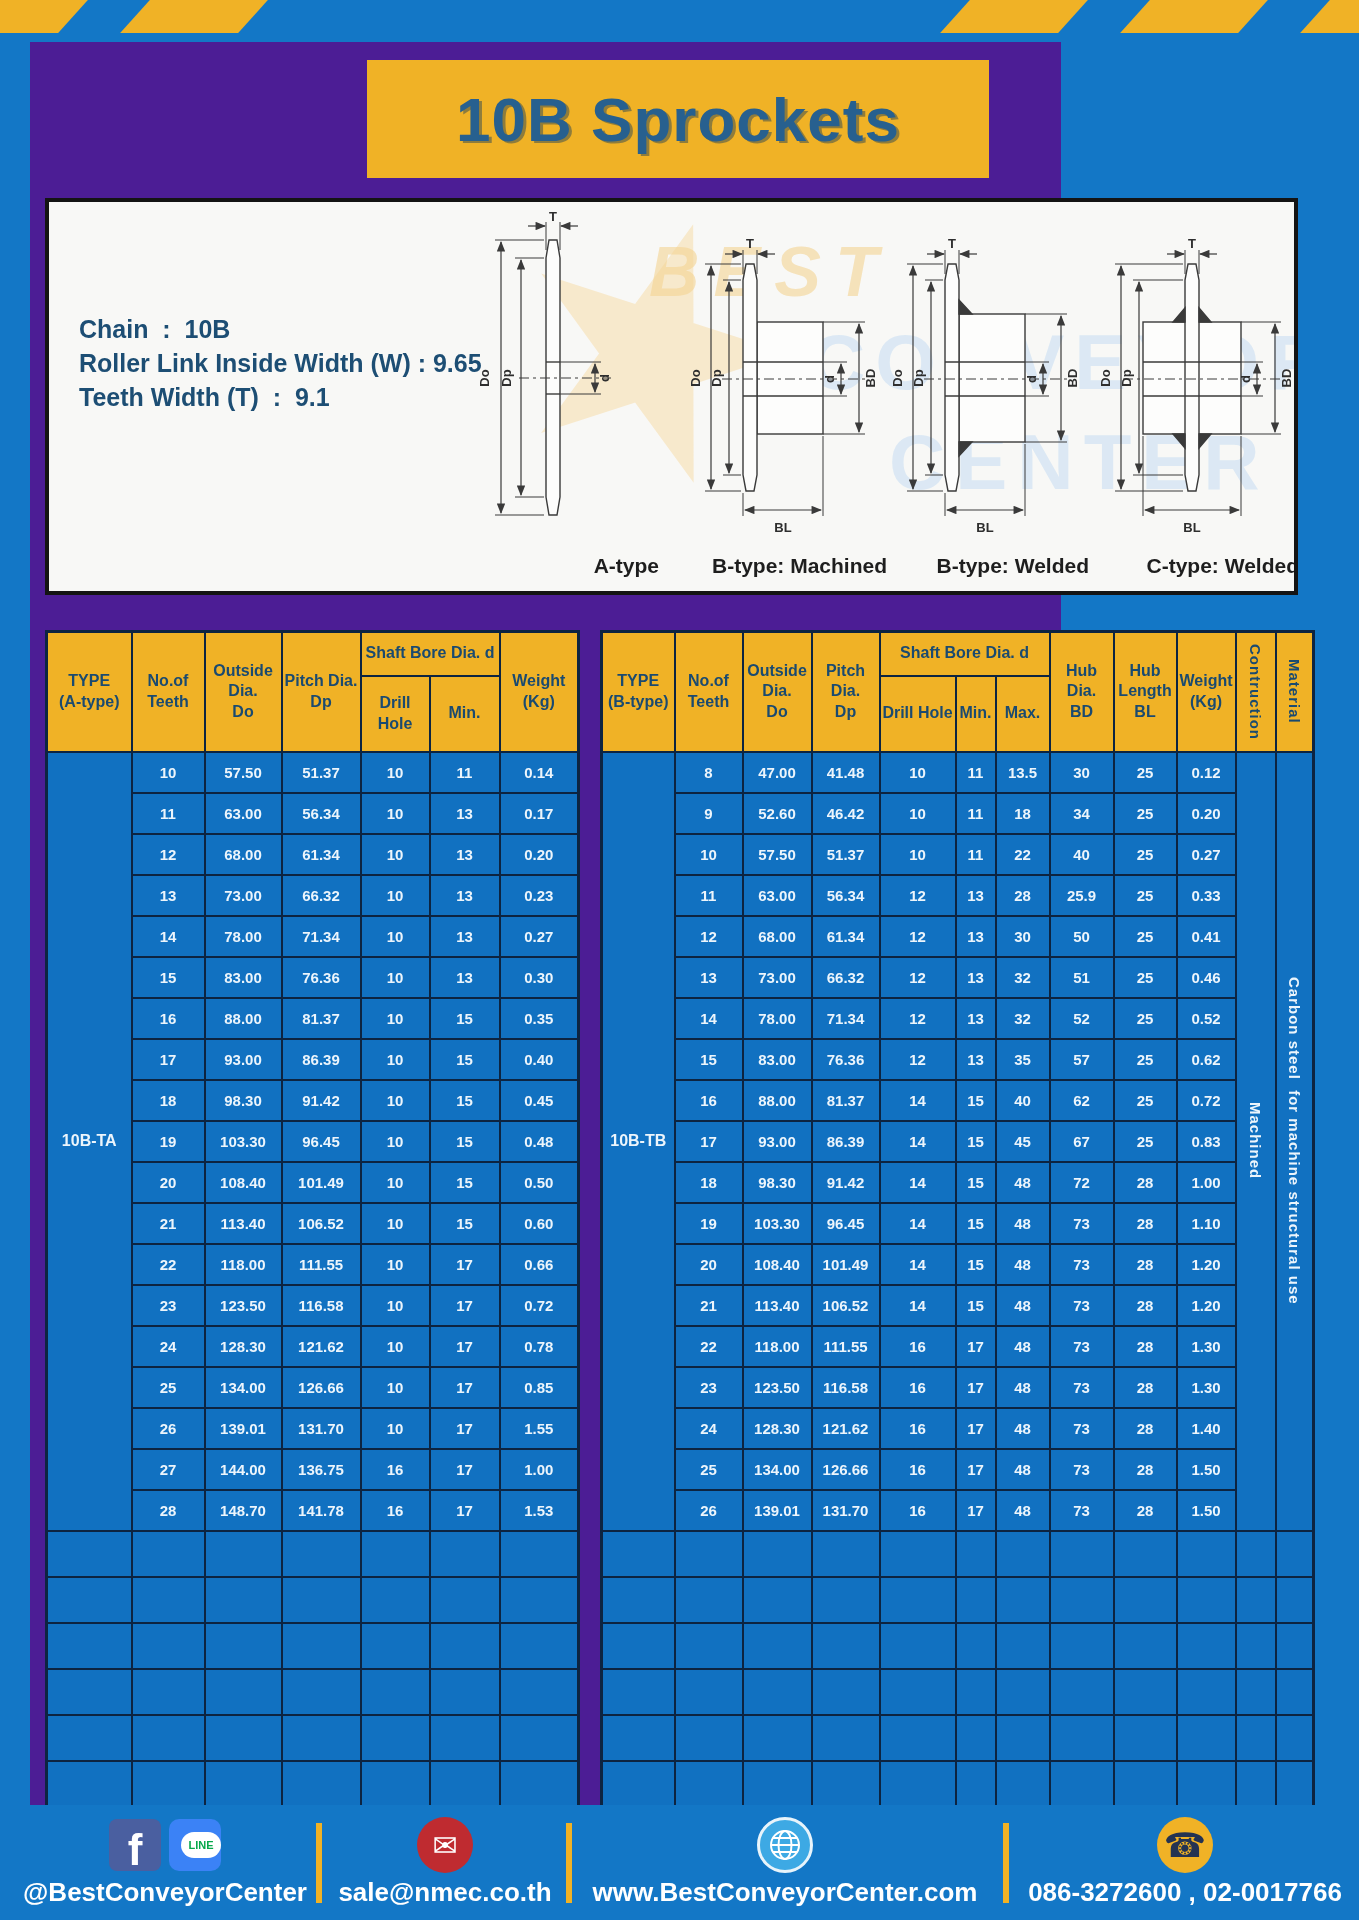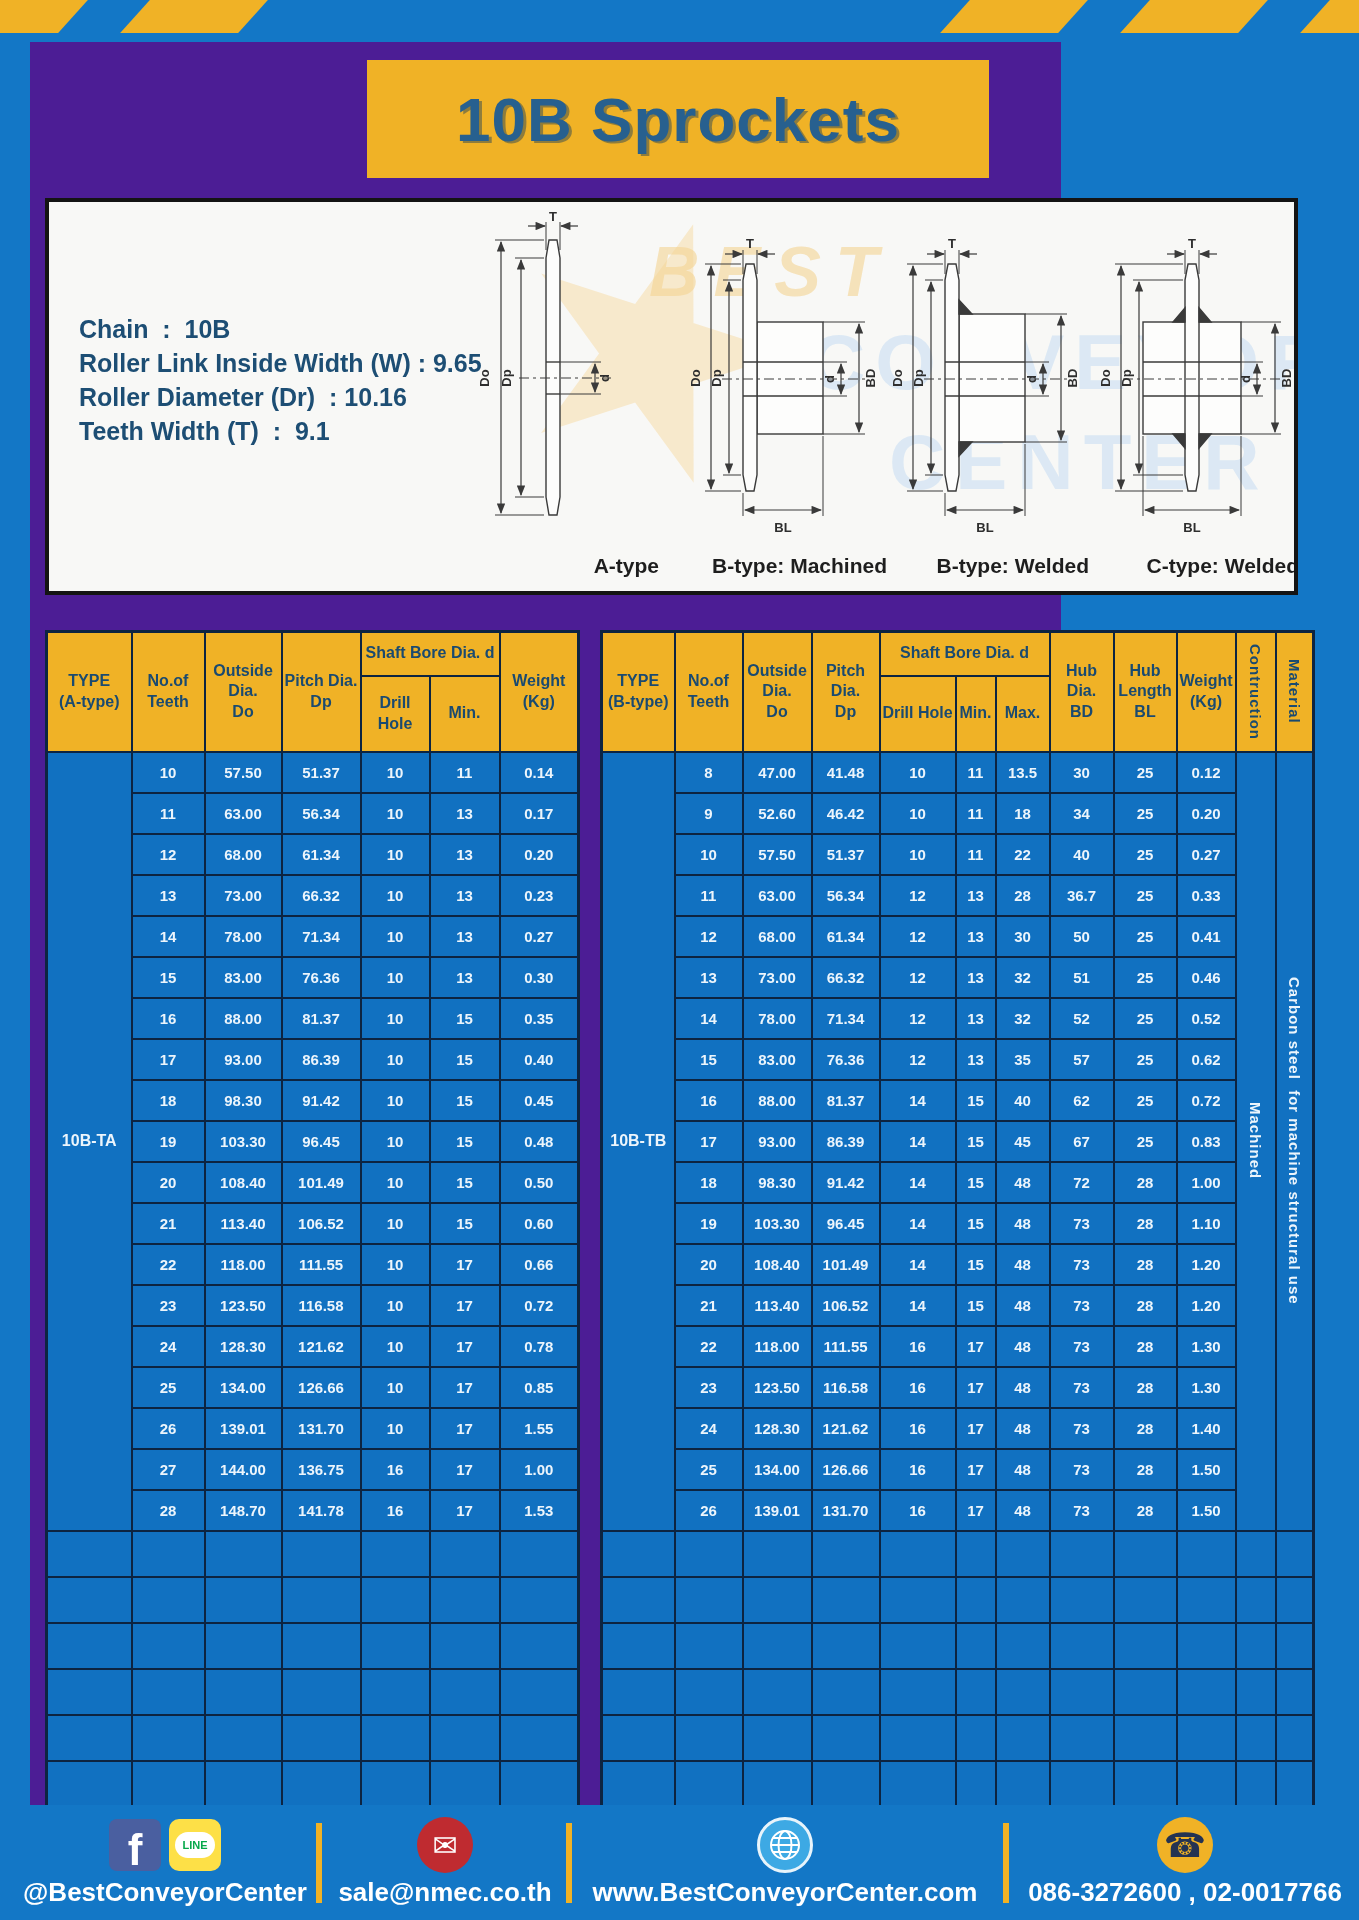--- a/index.html
+++ b/index.html
@@ -41,22 +41,22 @@
   tr.dr{height:41px;} tr.er{height:46px;}
   .type-cell{font-size:16px;}
   
   .footer{position:absolute;left:0;top:1805px;width:1359px;height:115px;background:#1377c6;}
   .f-sec{position:absolute;top:10px;display:flex;flex-direction:column;align-items:center;}
   .f-icons{display:flex;gap:8px;align-items:center;height:60px;}
   .f-label{margin-top:2px;font-size:26px;font-weight:bold;color:#ffffff;white-space:nowrap;}
   .f-div{position:absolute;top:18px;width:6px;height:80px;background:#f0b226;}
   .icon-fb{width:52px;height:52px;border-radius:8px;background:#4a5fa0;color:#fff;display:flex;
            align-items:flex-end;justify-content:center;font-size:44px;font-weight:bold;line-height:.95;}
-  .icon-line{width:52px;height:52px;border-radius:10px;background:#fde047;display:flex;
-             align-items:center;justify-content:center;}
+  .icon-line{width:52px;height:52px;border-radius:10px;background:#3b82f6;display:flex;
+             align-items:center;justify-content:flex-end;}
   .icon-line .bubble{width:40px;height:26px;border-radius:13px;background:#fff;color:#06a84a;
                      font-size:11px;font-weight:bold;display:flex;align-items:center;justify-content:center;}
   .icon-round{width:56px;height:56px;border-radius:50%;display:flex;align-items:center;justify-content:center;}
   .icon-mail{background:#bf2b30;color:#fff;font-size:30px;}
   .icon-globe{background:#3da9e4;border:3px solid #e8f4fb;box-sizing:border-box;}
   .icon-phone{background:#f0b226;color:#243352;font-size:34px;}
 </style>
 </head>
 <body>
 
@@ -76,21 +76,20 @@
 
   <div class="panel" style="left:15px;top:156px;">
     <div class="wm wm-star">★</div>
     <div class="wm wm-best">BEST</div>
     <div class="wm wm-conv">CONVEYOR</div>
     <div class="wm wm-cent">CENTER</div>
 
     <div class="specs">
       <div class="spec-line">Chain  :  10B</div>
       <div class="spec-line">Roller Link Inside Width (W) : 9.65</div>
-      <div class="spec-line">Roller Diameter (Dr)  : 10.16</div>
       <div class="spec-line">Teeth Width (T)  :  9.1</div>
     </div>
 
     <div class="diag" style="left:400px">
       <svg viewBox="0 0 210 345">
         <defs>
             <marker id="arA" viewBox="0 0 10 8" markerWidth="9" markerHeight="7" refX="9" refY="4" orient="auto-start-reverse">
               <path d="M0,0L10,4L0,8Z" fill="#3a3a3a"></path>
             </marker>
           </defs>
@@ -589,21 +588,21 @@
             <td>25</td>
             <td>0.27</td>
           </tr>
           <tr class="dr">
             <td>11</td>
             <td>63.00</td>
             <td>56.34</td>
             <td>12</td>
             <td>13</td>
             <td>28</td>
-            <td>36.7</td>
+            <td>25.9</td>
             <td>25</td>
             <td>0.33</td>
           </tr>
           <tr class="dr">
             <td>12</td>
             <td>68.00</td>
             <td>61.34</td>
             <td>12</td>
             <td>13</td>
             <td>30</td>

